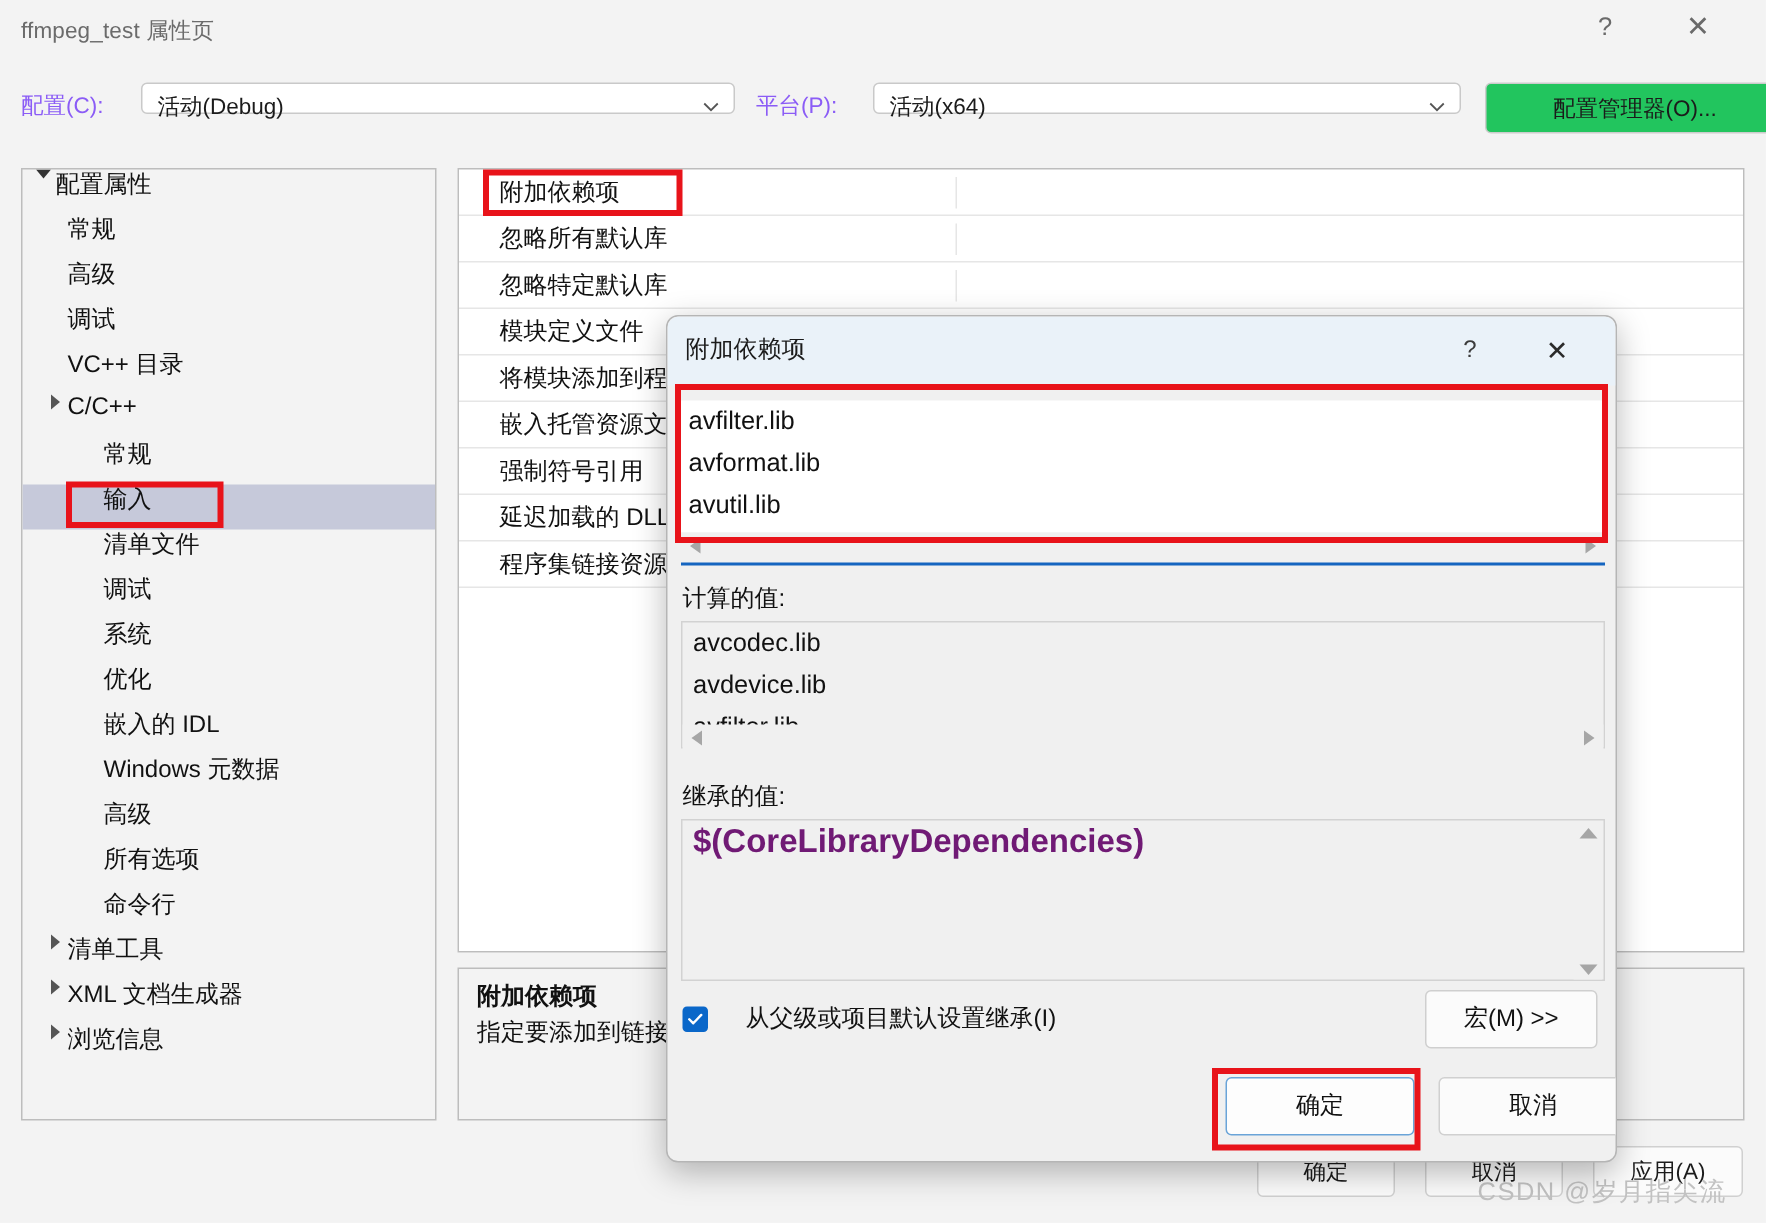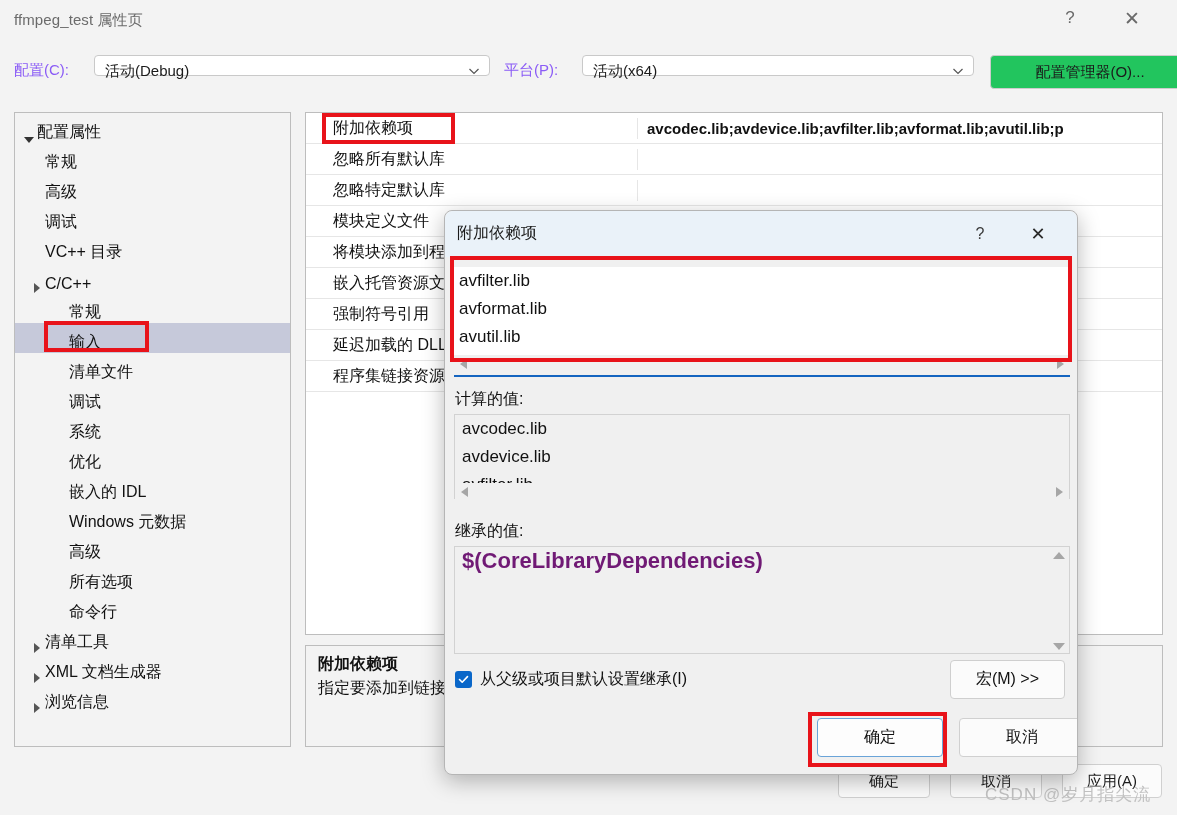--- a/index.html
+++ b/index.html
@@ -85,21 +85,21 @@
     position: absolute; left: 14px; top: 112px;
     width: 277px; height: 635px;
     background: #f3f3f3;
     border: 1px solid #bdbdbd;
     box-sizing: border-box;
     overflow: hidden;
   }
   .tnode {
     position: relative;
     height: 30px;
-    display: flex; align-items: flex-end;
+    display: flex; align-items: flex-start;
     font-size: 16px; color: #111;
     white-space: nowrap;
   }
   .tnode .tw {
     width: 16px; min-width: 16px;
     display: flex; align-items: center; justify-content: center;
     font-size: 9px; color: #333;
   }
   .tnode.sel { background: #c6c9da; }
   .lvl0 { padding-left: 6px; }
@@ -297,21 +297,21 @@
   
   #chk-row { position: absolute; left: 10px; top: 458px; display:flex; align-items:center; }
   #chk-box {
     width: 17px; height: 17px;
     background: #0a67c9;
     border-radius: 3px;
     display:flex; align-items:center; justify-content:center;
     margin-right: 8px;
   }
   #chk-box svg { display:block; }
-  #chk-label { font-size: 16px; color: #111; white-space: nowrap; }
+  #chk-label { font-size: 16px; color: #111; white-space: nowrap; margin-left: 17px; }
 
   #macro-btn {
     position: absolute; left: 505px; top: 449px;
     width: 115px; height: 39px;
     background: #fbfbfb;
     border: 1px solid #cfcfcf;
     border-radius: 4px;
     display:flex; align-items:center; justify-content:center;
     font-size: 16px; color: #111;
     box-sizing: border-box;
@@ -474,21 +474,20 @@
           <span class="tri-closed"></span>
         </span>
         <span>浏览信息</span>
       </div>
       <div class="tnode lvl1"></div>
     </div>
 
   <div id="grid">
       <div class="grow first">
         <div class="gname">附加依赖项</div>
-        <div class="gval">avcodec.lib;avdevice.lib;avfilter.lib;avformat.lib;avutil.lib;p</div>
       </div>
       <div class="grow">
         <div class="gname">忽略所有默认库</div>
         <div class="gval"></div>
       </div>
       <div class="grow">
         <div class="gname">忽略特定默认库</div>
         <div class="gval"></div>
       </div>
       <div class="grow">

